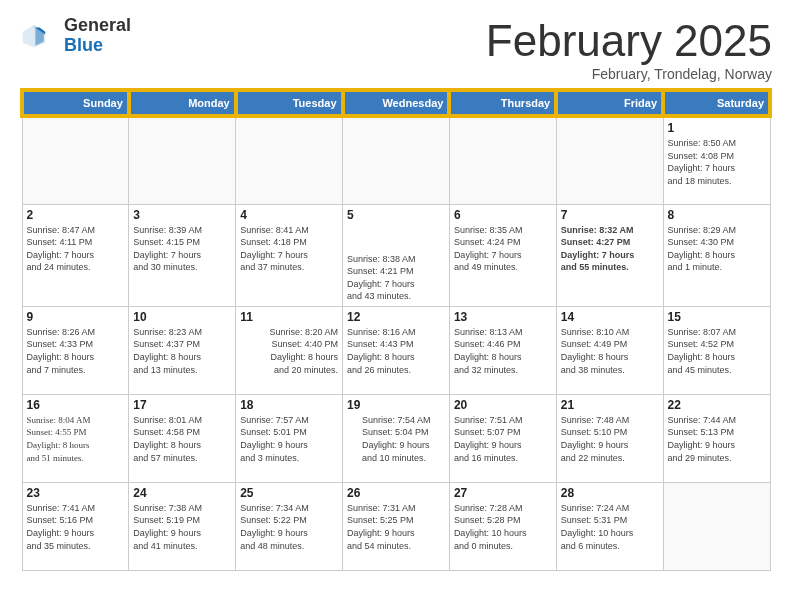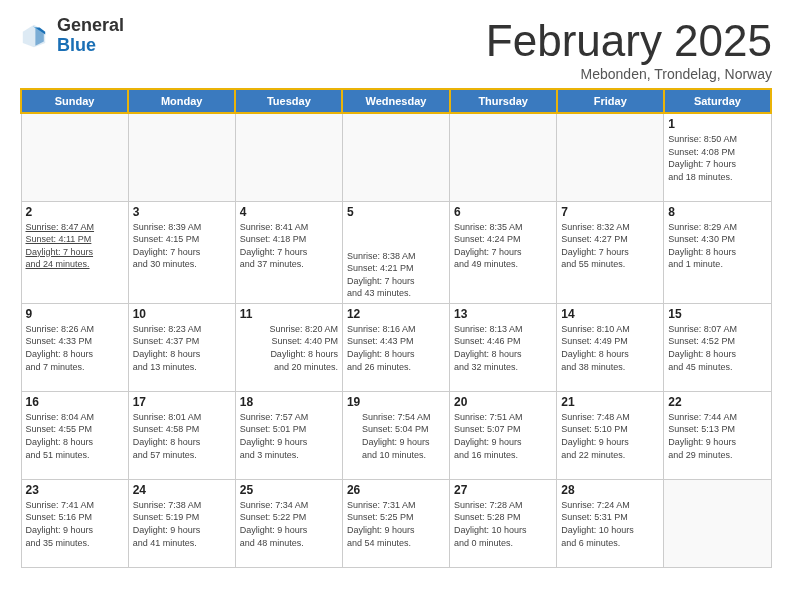--- a/index.html
+++ b/index.html
@@ -17,21 +17,21 @@
     }
     .header-row {
       display: flex;
       justify-content: space-between;
       align-items: flex-start;
       margin-bottom: 6px;
     }
     .logo {
       display: flex;
       align-items: center;
-      gap: 9px;
+      gap: 16px;
     }
     .logo-text {
       display: flex;
       flex-direction: column;
       line-height: 1.1;
     }
     .logo-general {
       font-size: 18px;
       font-weight: bold;
       color: #333;
@@ -61,22 +61,22 @@
       width: 100%;
       border-collapse: collapse;
       table-layout: fixed;
     }
     .calendar thead th {
       background: #3a7abf;
       color: #fff;
       font-size: 11px;
       font-weight: bold;
       padding: 5px 4px;
-      text-align: center;
-      border: 2px solid #eab308;
+      text-align: right;
+      border: 4px solid #eab308;
     }
     .calendar tbody td {
       border: 1px solid #ccc;
       vertical-align: top;
       padding: 3px 4px;
       font-size: 9.5px;
       color: #333;
       height: 88px;
       background: #fff;
     }
@@ -111,21 +111,21 @@
         <polygon points="18,6 34,16 28,10" fill="#3a9ad9"></polygon>
         <polygon points="22,8 36,18 36,14 28,8" fill="#1a6fb5"></polygon>
       </svg>
       <div class="logo-text">
         <span class="logo-general">General</span>
         <span class="logo-blue">Blue</span>
       </div>
     </div>
     <div class="title-block">
       <div class="month-title">February 2025</div>
-      <div class="subtitle">Mebonden, Trondelag, Norway</div>
+      <div class="subtitle">February, Trondelag, Norway</div>
     </div>
   </div>
 
   <table class="calendar">
     <thead>
       <tr>
         <th>Sunday</th>
         <th>Monday</th>
         <th>Tuesday</th>
         <th>Wednesday</th>
@@ -146,21 +146,21 @@
             <span class="day-num">1</span>
             <div class="day-info" style="white-space: pre-line;">Sunrise: 8:50 AM
 Sunset: 4:08 PM
 Daylight: 7 hours
 and 18 minutes.</div>
           </td>
         </tr>
         <tr>
           <td>
             <span class="day-num">2</span>
-            <div class="day-info" style="white-space: pre-line; text-decoration: underline;">Sunrise: 8:47 AM
+            <div class="day-info" style="white-space: pre-line;">Sunrise: 8:47 AM
 Sunset: 4:11 PM
 Daylight: 7 hours
 and 24 minutes.</div>
           </td>
           <td>
             <span class="day-num">3</span>
             <div class="day-info" style="white-space: pre-line;">Sunrise: 8:39 AM
 Sunset: 4:15 PM
 Daylight: 7 hours
 and 30 minutes.</div>
@@ -181,21 +181,21 @@
           </td>
           <td>
             <span class="day-num">6</span>
             <div class="day-info" style="white-space: pre-line;">Sunrise: 8:35 AM
 Sunset: 4:24 PM
 Daylight: 7 hours
 and 49 minutes.</div>
           </td>
           <td>
             <span class="day-num">7</span>
-            <div class="day-info" style="white-space: pre-line;">Sunrise: 8:32 AM
+            <div class="day-info" style="white-space: pre-line; font-weight: bold;">Sunrise: 8:32 AM
 Sunset: 4:27 PM
 Daylight: 7 hours
 and 55 minutes.</div>
           </td>
           <td>
             <span class="day-num">8</span>
             <div class="day-info" style="white-space: pre-line;">Sunrise: 8:29 AM
 Sunset: 4:30 PM
 Daylight: 8 hours
 and 1 minute.</div>
@@ -248,21 +248,21 @@
             <span class="day-num">15</span>
             <div class="day-info" style="white-space: pre-line;">Sunrise: 8:07 AM
 Sunset: 4:52 PM
 Daylight: 8 hours
 and 45 minutes.</div>
           </td>
         </tr>
         <tr>
           <td>
             <span class="day-num">16</span>
-            <div class="day-info" style="white-space: pre-line;">Sunrise: 8:04 AM
+            <div class="day-info" style="white-space: pre-line; font-family: Liberation Serif, serif;">Sunrise: 8:04 AM
 Sunset: 4:55 PM
 Daylight: 8 hours
 and 51 minutes.</div>
           </td>
           <td>
             <span class="day-num">17</span>
             <div class="day-info" style="white-space: pre-line;">Sunrise: 8:01 AM
 Sunset: 4:58 PM
 Daylight: 8 hours
 and 57 minutes.</div>

